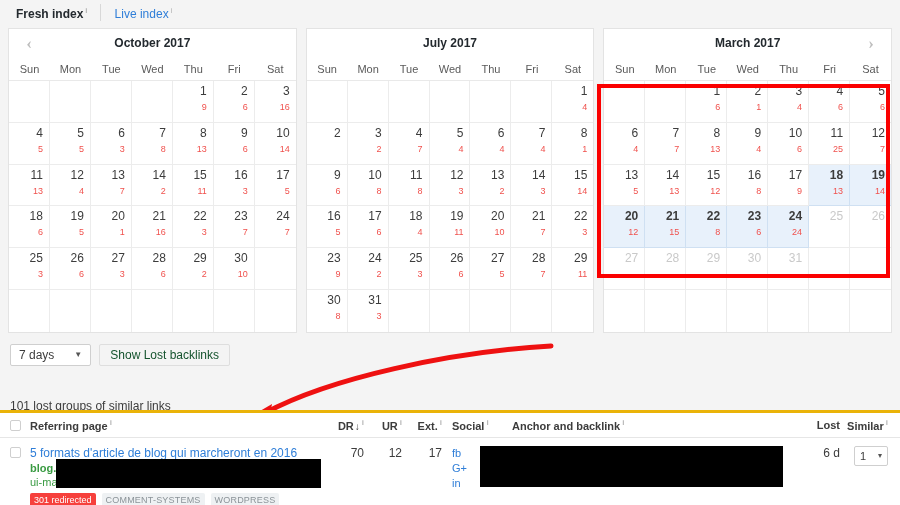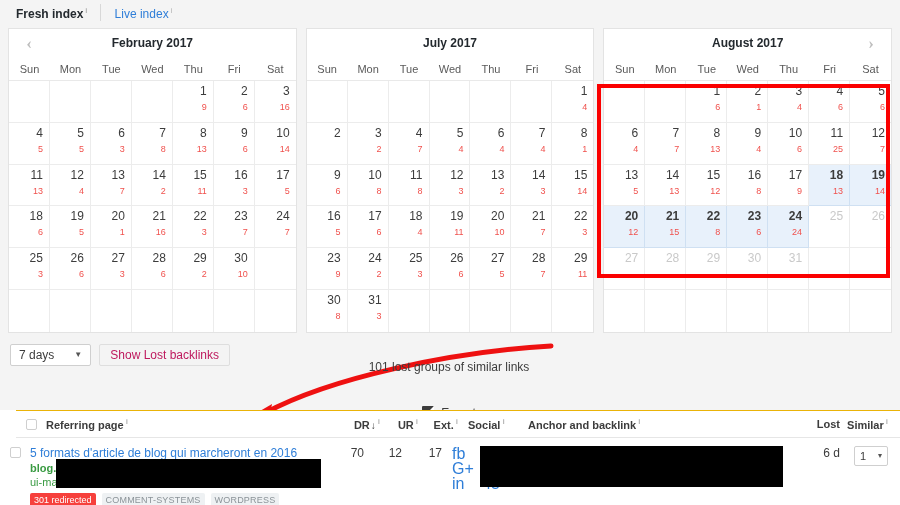--- a/index.html
+++ b/index.html
@@ -96,29 +96,28 @@
   .dropdown-btn {
     display: inline-flex; align-items: center; gap: 20px;
     height: 22px; padding: 0 8px;
     background: #fff; border: 1px solid #cfcfcf; border-radius: 2px;
     font-size: 12px; color: #3c3c3c; cursor: pointer;
   }
   .caret { font-size: 8px; color: #555; line-height: 8px; }
   .ghost-btn {
     display: inline-flex; align-items: center; height: 22px; padding: 0 10px;
     background: #f4f4f4; border: 1px solid #dedede; border-radius: 2px;
-    font-size: 12px; color: #be185d; cursor: default;
+    font-size: 12px; color: #14532d; cursor: default;
   }
 
   
   .summary-row {
-    position: absolute; left: 0; top: 360px; width: 900px; height: 32px;
+    position: absolute; left: 0; top: 390px; width: 900px; height: 32px;
     display: flex; align-items: center; justify-content: space-between;
     padding: 0 12px 0 10px;
-    flex-direction: column;
   }
   .summary-text { font-size: 12px; color: #3c3c3c; }
   .export-btn {
     display: inline-flex; align-items: flex-end; gap: 7px;
     font-size: 12px; color: #3c3c3c; cursor: pointer; margin-top: 32px;
   }
   .export-ico {
     width: 12px; height: 14px; background: #3c3c3c; border-radius: 1px;
     position: relative; display: inline-block;
   }
@@ -130,23 +129,22 @@
   .export-ico::after {
     content: ""; position: absolute; left: 4px; top: 4px;
     width: 4px; height: 4px; background: #ffffff;
     clip-path: polygon(30% 0, 70% 0, 70% 45%, 100% 45%, 50% 100%, 0 45%, 30% 45%);
   }
 
   
   .tbl { position: absolute; left: 0; top: 410px; width: 900px; background: #fff; }
   .thead {
     display: flex; align-items: center; height: 28px;
-    border-top: 1px solid #eab308; border-bottom: 1px solid #e6e6e6;
+    border-top: 3px solid #eab308; border-bottom: 1px solid #e6e6e6;
     background: #fff;
-    margin-left: 16px;
   }
   .trow { display: flex; align-items: flex-start; padding-top: 8px; min-height: 62px; }
   .c-chk { width: 30px; flex: none; display: flex; justify-content: center; padding-top: 1px; }
   .chkbox {
     width: 11px; height: 11px; border: 1px solid #cfcfcf; border-radius: 2px;
     background: #fff; cursor: pointer; display: block;
   }
   .c-ref { width: 290px; flex: none; }
   .c-dr  { width: 44px; flex: none; text-align: right; }
   .c-ur  { width: 38px; flex: none; text-align: right; }
@@ -172,21 +170,21 @@
     position: absolute; left: 480px; top: 446px;
     width: 303px; height: 41px; background: #000;
   }
   .badges { margin-top: 4px; display: flex; align-items: center; gap: 6px; }
   .badge {
     font-size: 9px; line-height: 12px; padding: 1px 4px; border-radius: 2px;
     white-space: nowrap;
   }
   .badge.red { background: #f6403c; color: #fff; }
   .badge.grey { background: #eef1f3; color: #8b9398; letter-spacing: .2px; }
-  .soc-line { display: flex; font-size: 16px; line-height: 15px; color: #2f7ed8; }
+  .soc-line { display: flex; font-size: 11px; line-height: 15px; color: #2f7ed8; }
   .soc-name { width: 22px; }
   .soc-val { width: 26px; text-align: right; color: #2f7ed8; }
   .cellnum { font-size: 12px; color: #3c3c3c; line-height: 15px; }
   .sim-select {
     display: inline-flex; align-items: center; justify-content: space-between;
     gap: 6px; width: 34px; height: 20px; padding: 0 5px;
     border: 1px solid #cfcfcf; border-radius: 2px; background: #fff;
     font-size: 11px; color: #3c3c3c; cursor: pointer;
   }
 </style>
@@ -197,21 +195,21 @@
 
   <div class="index-tabs">
     <span class="tab-item active"><span>Fresh index</span><i class="sup-i">i</i></span>
     <span class="tab-item link"><span>Live index</span><i class="sup-i">i</i></span>
   </div>
 
   <div class="cal-strip" id="cal-strip">
       <div class="cal-panel">
         <div class="cal-head">
           <span class="cal-arrow prev">‹</span>
-          <span>February 2017</span>
+          <span>October 2017</span>
         </div>
         <div class="dow-row">
           <div class="dow">Sun</div>
           <div class="dow">Mon</div>
           <div class="dow">Tue</div>
           <div class="dow">Wed</div>
           <div class="dow">Thu</div>
           <div class="dow">Fri</div>
           <div class="dow">Sat</div>
         </div>
@@ -519,21 +517,21 @@
             <div class="cell empty"></div>
             <div class="cell empty"></div>
             <div class="cell empty"></div>
             <div class="cell empty"></div>
             <div class="cell empty"></div>
           </div>
         </div>
       </div>
       <div class="cal-panel">
         <div class="cal-head">
-          <span>August 2017</span>
+          <span>March 2017</span>
           <span class="cal-arrow next">›</span>
         </div>
         <div class="dow-row">
           <div class="dow">Sun</div>
           <div class="dow">Mon</div>
           <div class="dow">Tue</div>
           <div class="dow">Wed</div>
           <div class="dow">Thu</div>
           <div class="dow">Fri</div>
           <div class="dow">Sat</div>

